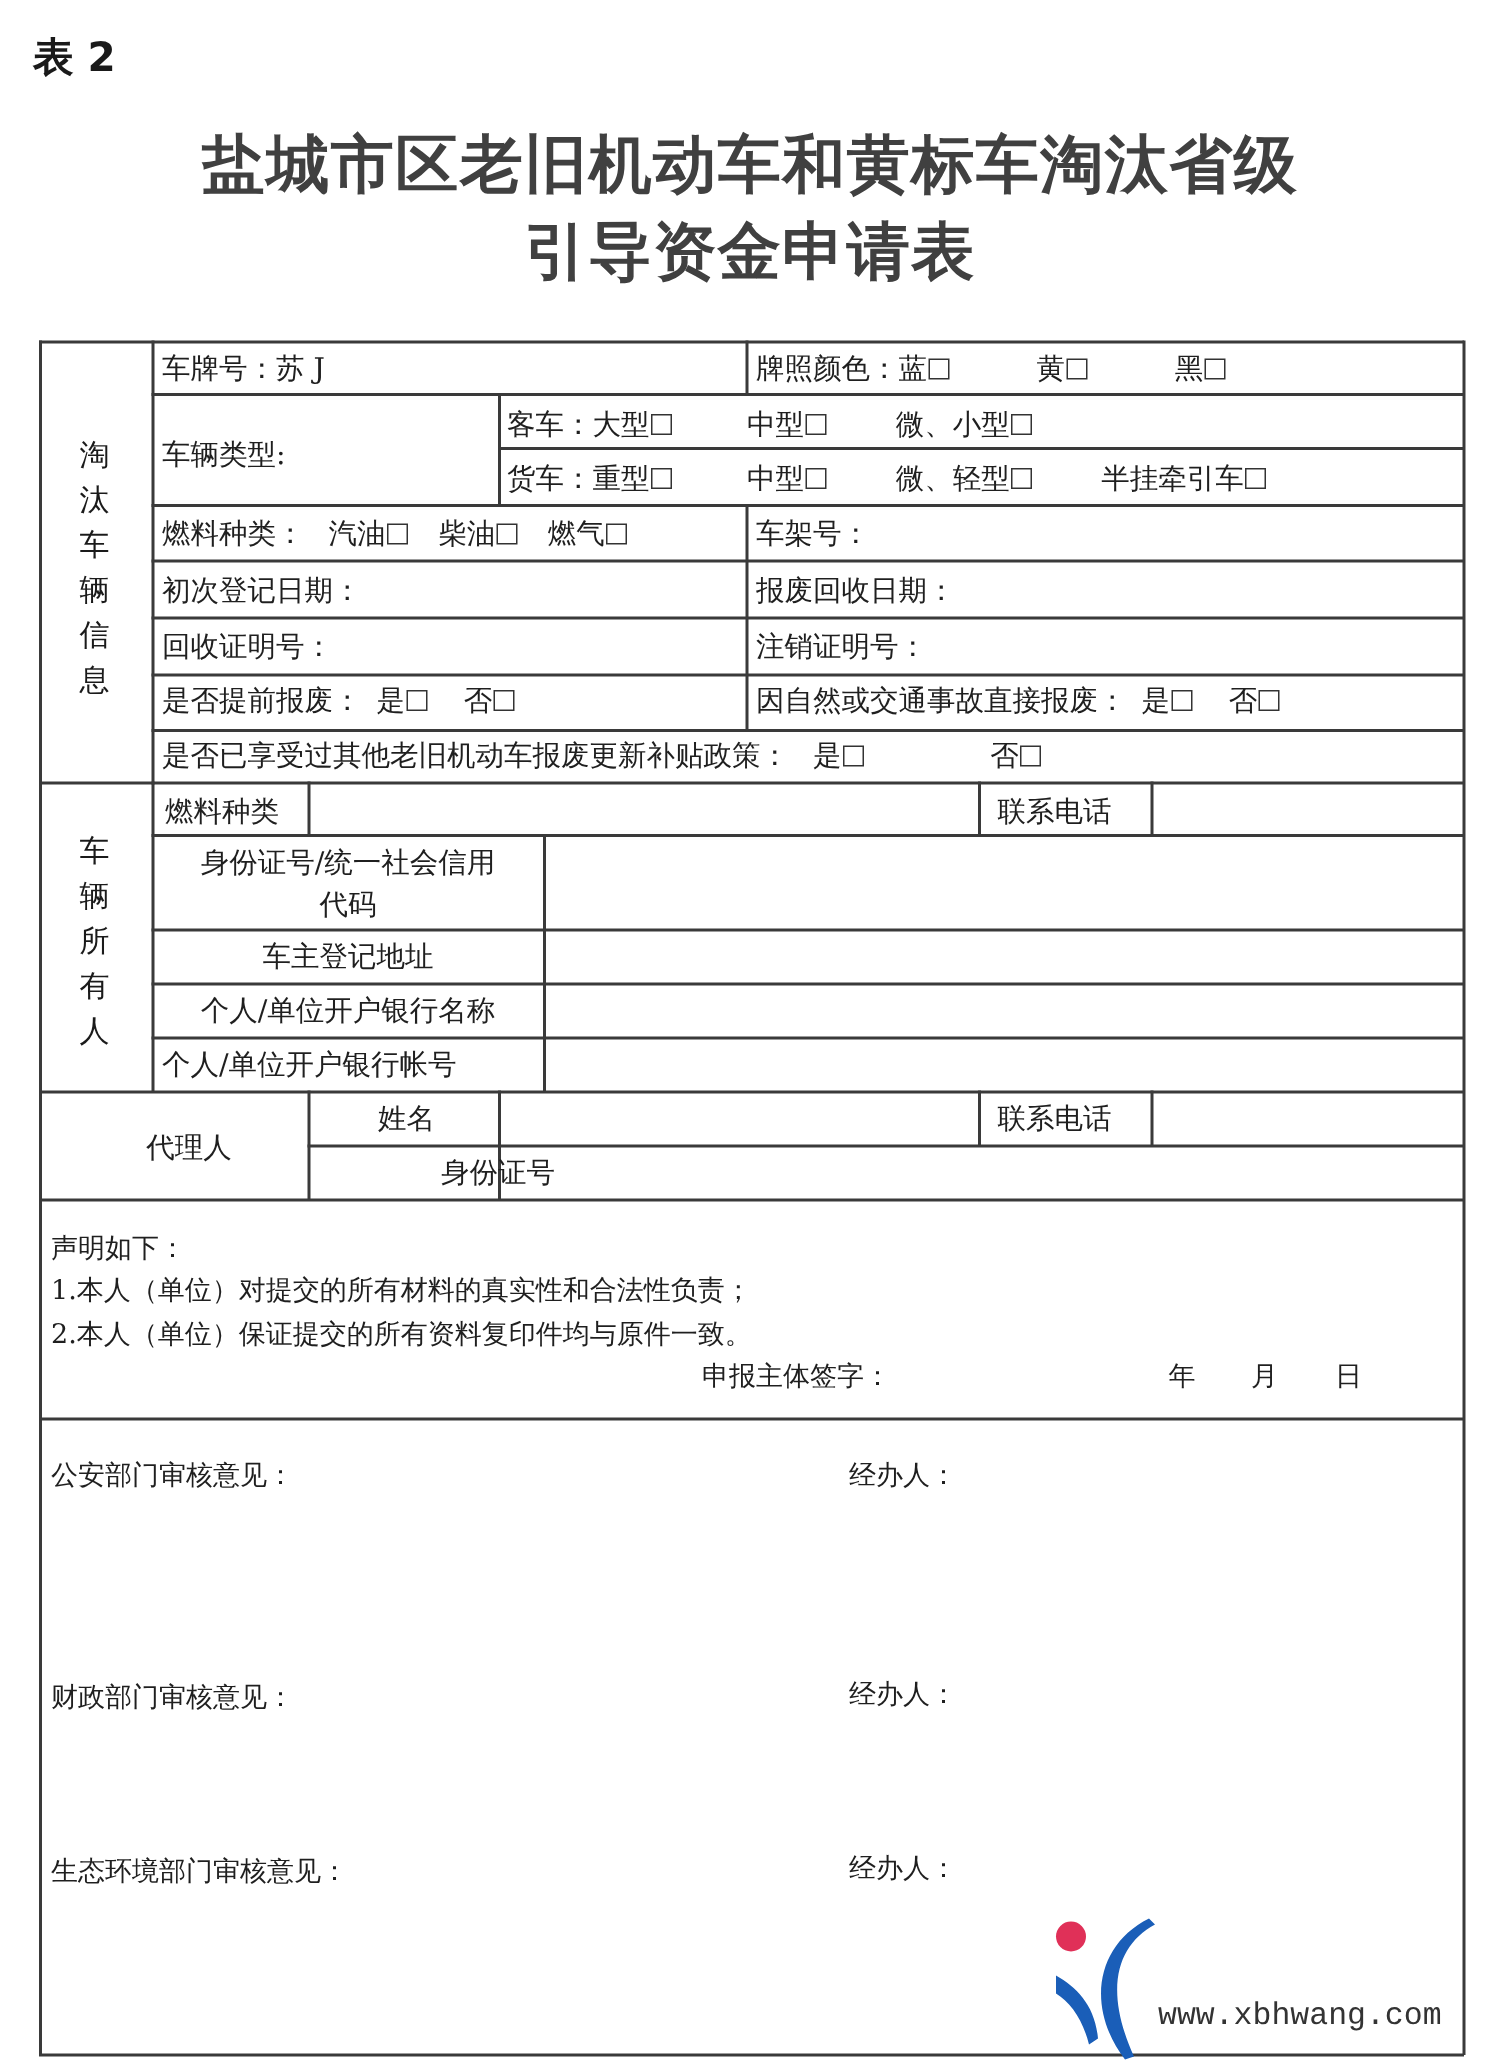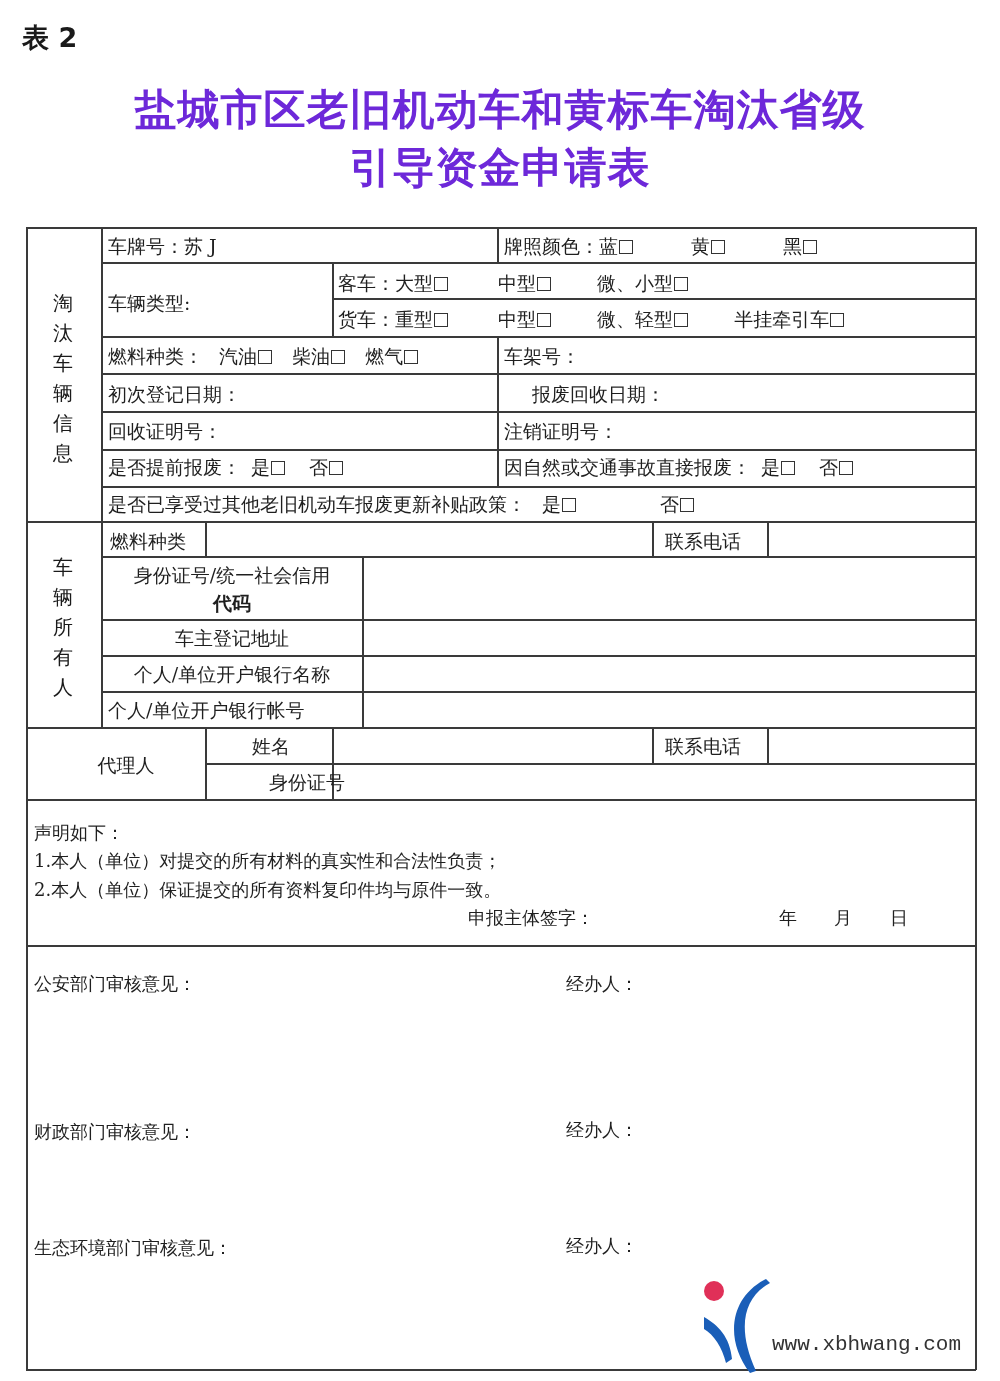--- a/index.html
+++ b/index.html
@@ -9,21 +9,21 @@
     font-family: "DejaVu Serif", "Liberation Serif", serif;
   }
   .abs { position: absolute; }
   .hl { position: absolute; height: 0; border-top: 2px solid #3a3a3a; }
   .vl { position: absolute; width: 0; border-left: 2px solid #3a3a3a; }
   .t { position: absolute; font-size: 19px; line-height: 22px; white-space: nowrap; color: #1f1f1f; }
   .tc { text-align: center; }
   .box { display: inline-block; width: 14px; height: 14px; border: 1.5px solid #333; vertical-align: -1px; margin-left: 1px; box-sizing: border-box; }
   .vert { position: absolute; font-size: 20px; line-height: 30px; width: 30px; text-align: center; }
   #doc-label { left: 22px; top: 20px; font-size: 27px; font-weight: bold; font-family: "DejaVu Sans", sans-serif; }
-  .title { position: absolute; left: 0; width: 1000px; text-align: center; font-size: 42px; font-weight: bold; font-family: "DejaVu Sans", sans-serif; letter-spacing: 1px; color: #6d28d9; }
+  .title { position: absolute; left: 0; width: 1000px; text-align: center; font-size: 42px; font-weight: bold; font-family: "DejaVu Sans", sans-serif; letter-spacing: 1px; color: #404040; }
   .logo-wrap { position: absolute; left: 700px; top: 1275px; width: 300px; height: 100px; }
   .logo-text { position: absolute; left: 70px; top: 4px; font-size: 44px; line-height: 50px; font-family: "DejaVu Sans", sans-serif; color: #222; letter-spacing: 1px; }
   .logo-url { position: absolute; left: 72px; top: 58px; font-size: 21px; font-family: "Liberation Mono", monospace; color: #333; }
 </style>
 </head>
 <body>
 
 <div id="doc-label" class="abs">表 2</div>
 <div class="title" style="top:82px;">盐城市区老旧机动车和黄标车淘汰省级</div>
 <div class="title" style="top:140px;">引导资金申请表</div>
@@ -81,21 +81,21 @@
 
   <div class="t" style="left:108px; top:345px;">
     <span>燃料种类：</span>
     <span style="display:inline-block; width:10px;"></span><span>汽油</span><span class="box"></span>
     <span style="display:inline-block; width:14px;"></span><span>柴油</span><span class="box"></span>
     <span style="display:inline-block; width:14px;"></span><span>燃气</span><span class="box"></span>
   </div>
   <div class="t" style="left:504px; top:345px;">车架号：</div>
 
   <div class="t" style="left:108px; top:383px;">初次登记日期：</div>
-  <div class="t" style="left:532px; top:383px;">报废回收日期：</div>
+  <div class="t" style="left:504px; top:383px;">报废回收日期：</div>
 
   <div class="t" style="left:108px; top:420px;">回收证明号：</div>
   <div class="t" style="left:504px; top:420px;">注销证明号：</div>
 
   <div class="t" style="left:108px; top:456px;">
     <span>是否提前报废：</span>
     <span style="display:inline-block; width:4px;"></span><span>是</span><span class="box"></span>
     <span style="display:inline-block; width:18px;"></span><span>否</span><span class="box"></span>
   </div>
   <div class="t" style="left:504px; top:456px;">
@@ -128,21 +128,21 @@
     <div>有</div>
     <div>人</div>
   </div>
 
   <div class="t" style="left:110px; top:530px;">燃料种类</div>
   <div class="abs" style="left:208px; top:524px; width:442px; height:31px;"></div>
   <div class="t" style="left:665px; top:530px;">联系电话</div>
   <div class="abs" style="left:770px; top:524px; width:203px; height:31px;"></div>
 
   <div class="t tc" style="left:103px; width:258px; top:564px;">身份证号/统一社会信用</div>
-  <div class="t tc" style="left:103px; width:258px; top:592px;font-weight:bold;">代码</div>
+  <div class="t tc" style="left:103px; width:258px; top:592px;">代码</div>
   <div class="abs" style="left:365px; top:559px; width:608px; height:59px;"></div>
 
   <div class="t tc" style="left:103px; width:258px; top:627px;">车主登记地址</div>
   <div class="abs" style="left:365px; top:622px; width:608px; height:32px;"></div>
 
   <div class="t tc" style="left:103px; width:258px; top:663px;">个人/单位开户银行名称</div>
   <div class="abs" style="left:365px; top:658px; width:608px; height:32px;"></div>
 
   <div class="t" style="left:108px; top:699px;">个人/单位开户银行帐号</div>
   <div class="abs" style="left:365px; top:694px; width:608px; height:32px;"></div>
@@ -152,21 +152,21 @@
   <div class="vl" style="left:652px; top:727px; height:37px;"></div>
   <div class="vl" style="left:767px; top:727px; height:37px;"></div>
   <div class="hl" style="left:205px; width:771px; top:763px;"></div>
   <div class="hl" style="left:26px; width:950px; top:799px;"></div>
 
   <div class="t tc" style="left:28px; width:196px; top:754px;">代理人</div>
   <div class="t tc" style="left:207px; width:128px; top:735px;">姓名</div>
   <div class="abs" style="left:335px; top:730px; width:315px; height:32px;"></div>
   <div class="t" style="left:665px; top:735px;">联系电话</div>
   <div class="abs" style="left:770px; top:730px; width:203px; height:32px;"></div>
-  <div class="t tc" style="left:199px; width:136px; top:771px;padding-left:40px;">身份证号</div>
+  <div class="t tc" style="left:224px; width:136px; top:771px;padding-left:40px;">身份证号</div>
   <div class="abs" style="left:335px; top:766px; width:638px; height:32px;"></div>
 
   <div class="hl" style="left:26px; width:950px; top:945px;"></div>
   <div class="t" style="left:34px; top:822px; font-size:18px;">声明如下：</div>
   <div class="t" style="left:34px; top:850px; font-size:18px;">1.本人（单位）对提交的所有材料的真实性和合法性负责；</div>
   <div class="t" style="left:34px; top:879px; font-size:18px;">2.本人（单位）保证提交的所有资料复印件均与原件一致。</div>
   <div class="t" style="left:468px; top:907px; font-size:18px;">申报主体签字：</div>
   <div class="abs" style="left:610px; top:902px; width:160px; height:28px;"></div>
   <div class="t" style="left:779px; top:907px; font-size:18px;">年</div>
   <div class="t" style="left:834px; top:907px; font-size:18px;">月</div>

